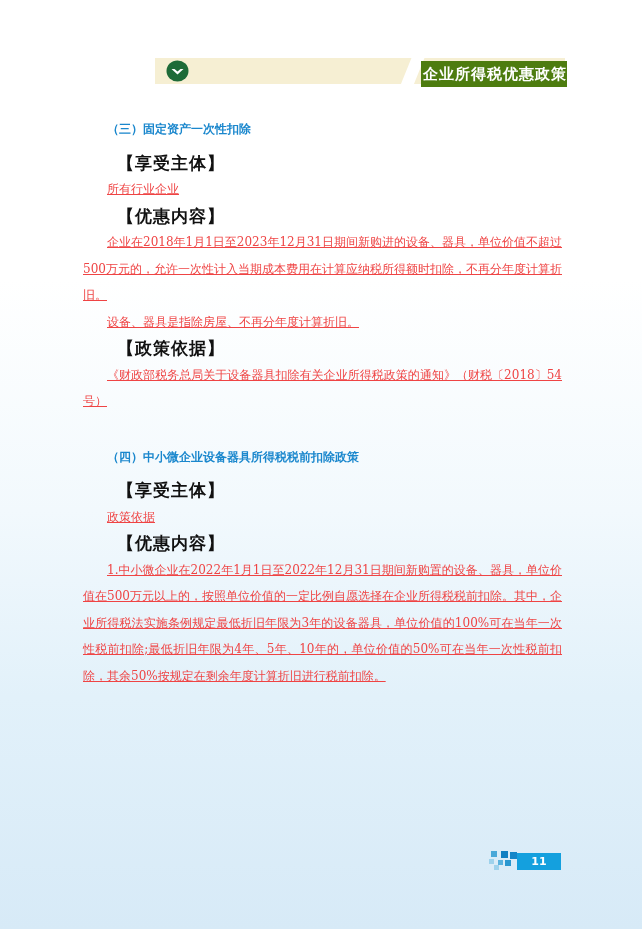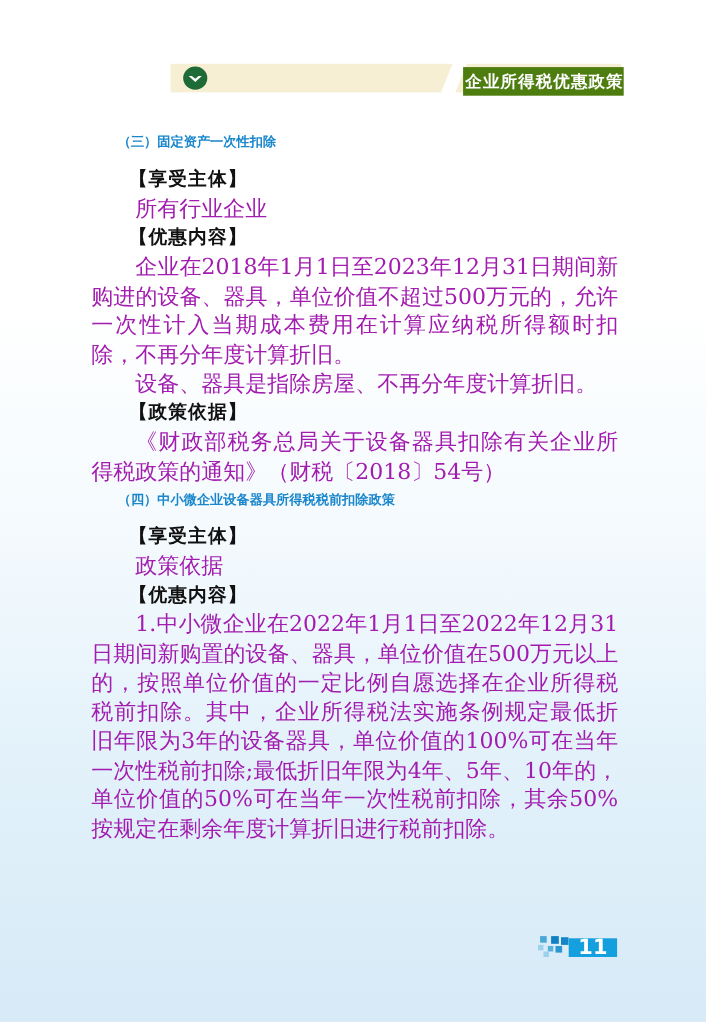--- a/index.html
+++ b/index.html
@@ -28,44 +28,45 @@
   
   .content{
     position:absolute;left:83px;top:116px;width:479px;
   }
   .sec-heading{
     margin:0 0 7px 0;
     font-family:"DejaVu Sans","Liberation Sans",sans-serif;
     font-weight:bold;font-size:12px;line-height:26.5px;
     color:#1a87cd;text-indent:2em;
   }
-  .sec2{}
+  .sec2{margin-top:29px;}
   .p-label{
     margin:0;
     font-family:"DejaVu Sans","Liberation Sans",sans-serif;
     font-weight:bold;font-size:17px;line-height:26.5px;
     color:#111;text-indent:2em;letter-spacing:1px;
   }
   .p-text{
     margin:0;
-    font-size:20px;line-height:26.5px;
+    font-size:12px;line-height:26.5px;
     text-indent:2em;text-align:justify;
-    color:#a21caf;
+    color:#ef4444;
+    text-decoration:underline;
   }
   
   .footer{
     position:absolute;top:851px;right:81px;height:20px;
     display:flex;align-items:flex-start;
   }
   .footer-mosaic{margin-right:0;margin-top:0;}
   .page-no{
     width:44px;height:17px;margin-top:2px;
     background:#14a0de;color:#ffffff;text-align:center;line-height:17px;
     font-family:"DejaVu Sans","Liberation Sans",sans-serif;
-    font-weight:bold;font-size:19px;
+    font-weight:bold;font-size:11px;
   }
 </style>
 </head>
 <body>
 
 <div class="band">
   <svg class="band-icon" viewBox="0 0 23 22" xmlns="http://www.w3.org/2000/svg">
     <ellipse cx="11.5" cy="11" rx="11" ry="10.5" fill="#1e6b38"></ellipse>
     <path d="M5.5 9 L11.5 14.5 L17.5 9 L14.5 9 L11.5 11.6 L8.5 9 Z" fill="#ffffff"></path>
   </svg>

